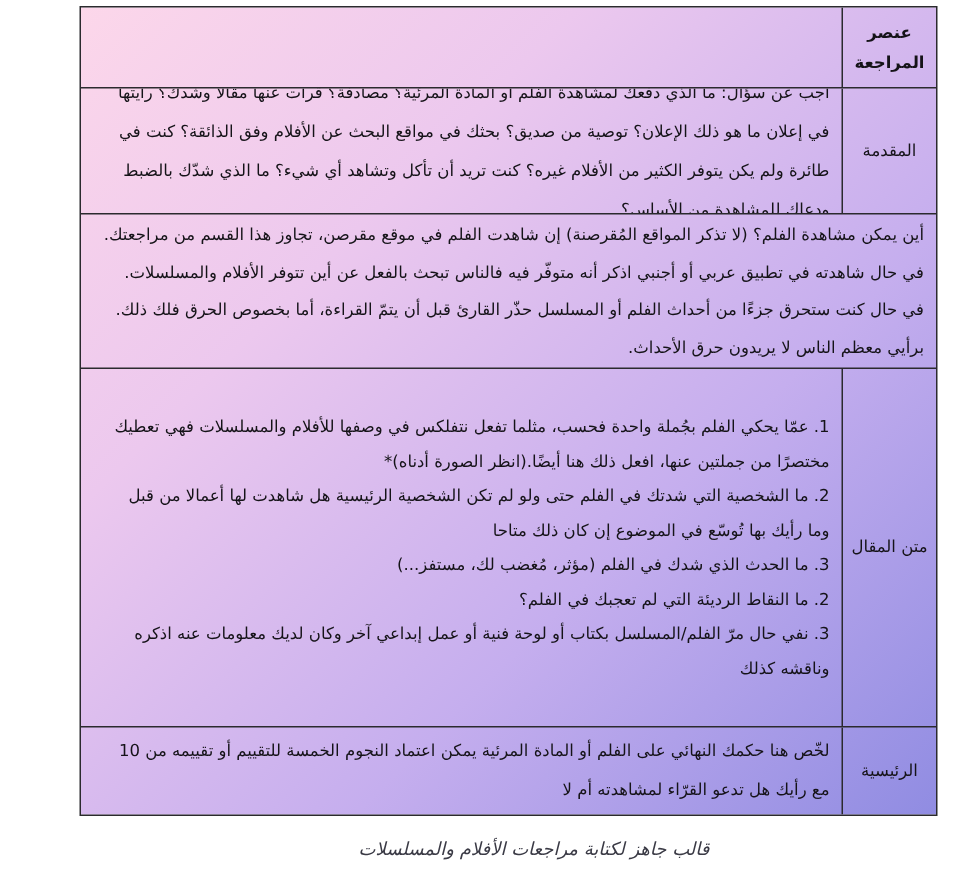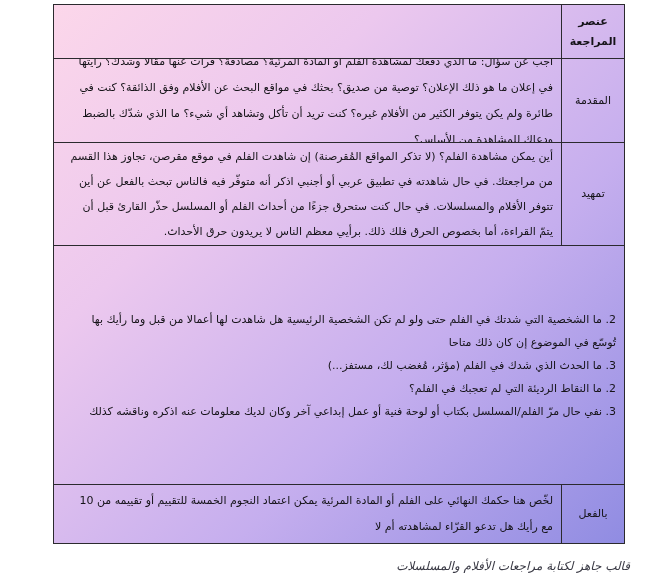--- a/index.html
+++ b/index.html
@@ -66,23 +66,24 @@
   .row-conclusion    { height: 59px; }
   .row-header .cell-label,
   .row-header .cell-content { font-weight: bold; }
   .row-header .cell-content { font-size: 11.5px; line-height: 22px; }
   .row-intro p      { line-height: 26px; }
   .row-preface p    { line-height: 25px; }
   .row-body p       { line-height: 23px; }
   .row-conclusion p { line-height: 26px; }
   .caption-wrap {
     position: absolute;
-    left: 58px;
+    left: 70px;
     top: 555px;
     width: 572px;
+    text-align: center;
     direction: rtl;
   }
   .caption-text {
     font-style: italic;
     font-size: 12px;
     color: #3a3a45;
   }
 </style>
 </head>
 <body>
@@ -96,37 +97,38 @@
     </div>
 
     <div class="t-row row-intro">
       <div class="cell-label">المقدمة</div>
       <div class="cell-content">
         <p>أجب عن سؤال: ما الذي دفعك لمشاهدة الفلم أو المادة المرئية؟ مصادفة؟ قرأت عنها مقالا وشدك؟ رأيتها في إعلان ما هو ذلك الإعلان؟ توصية من صديق؟ بحثك في مواقع البحث عن الأفلام وفق الذائقة؟ كنت في طائرة ولم يكن يتوفر الكثير من الأفلام غيره؟ كنت تريد أن تأكل وتشاهد أي شيء؟ ما الذي شدّك بالضبط ودعاك للمشاهدة من الأساس؟</p>
       </div>
     </div>
 
     <div class="t-row row-preface">
-      <div class="cell-label">تمهيد</div>
       <div class="cell-content">
         <p>أين يمكن مشاهدة الفلم؟ (لا تذكر المواقع المُقرصنة) إن شاهدت الفلم في موقع مقرصن، تجاوز هذا القسم من مراجعتك. في حال شاهدته في تطبيق عربي أو أجنبي اذكر أنه متوفّر فيه فالناس تبحث بالفعل عن أين تتوفر الأفلام والمسلسلات. في حال كنت ستحرق جزءًا من أحداث الفلم أو المسلسل حذّر القارئ قبل أن يتمّ القراءة، أما بخصوص الحرق فلك ذلك. برأيي معظم الناس لا يريدون حرق الأحداث.</p>
       </div>
     </div>
 
     <div class="t-row row-body">
+      <div class="cell-label">متن المقال</div>
       <div class="cell-content">
+        <p>1. عمّا يحكي الفلم بجُملة واحدة فحسب، مثلما تفعل نتفلكس في وصفها للأفلام والمسلسلات فهي تعطيك مختصرًا من جملتين عنها، افعل ذلك هنا أيضًا.(انظر الصورة أدناه)*</p>
         <p>2. ما الشخصية التي شدتك في الفلم حتى ولو لم تكن الشخصية الرئيسية هل شاهدت لها أعمالا من قبل وما رأيك بها تُوسّع في الموضوع إن كان ذلك متاحا</p>
         <p>3. ما الحدث الذي شدك في الفلم (مؤثر، مُغضب لك، مستفز...)</p>
         <p>2. ما النقاط الرديئة التي لم تعجبك في الفلم؟</p>
         <p>3. نفي حال مرّ الفلم/المسلسل بكتاب أو لوحة فنية أو عمل إبداعي آخر وكان لديك معلومات عنه اذكره وناقشه كذلك</p>
       </div>
     </div>
 
     <div class="t-row row-conclusion">
-      <div class="cell-label">بالفعل</div>
+      <div class="cell-label">الرئيسية</div>
       <div class="cell-content">
         <p>لخّص هنا حكمك النهائي على الفلم أو المادة المرئية يمكن اعتماد النجوم الخمسة للتقييم أو تقييمه من 10 مع رأيك هل تدعو القرّاء لمشاهدته أم لا</p>
       </div>
     </div>
 
   </div>
 
   <div class="caption-wrap">
     <span class="caption-text">قالب جاهز لكتابة مراجعات الأفلام والمسلسلات</span>
   </div>

